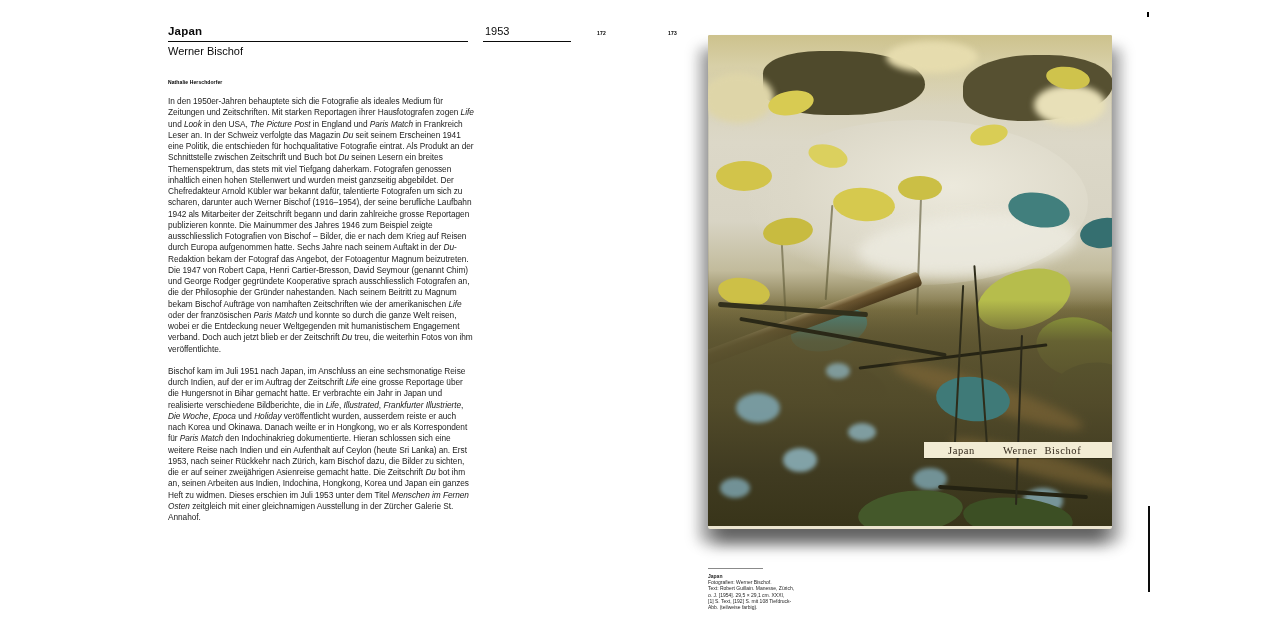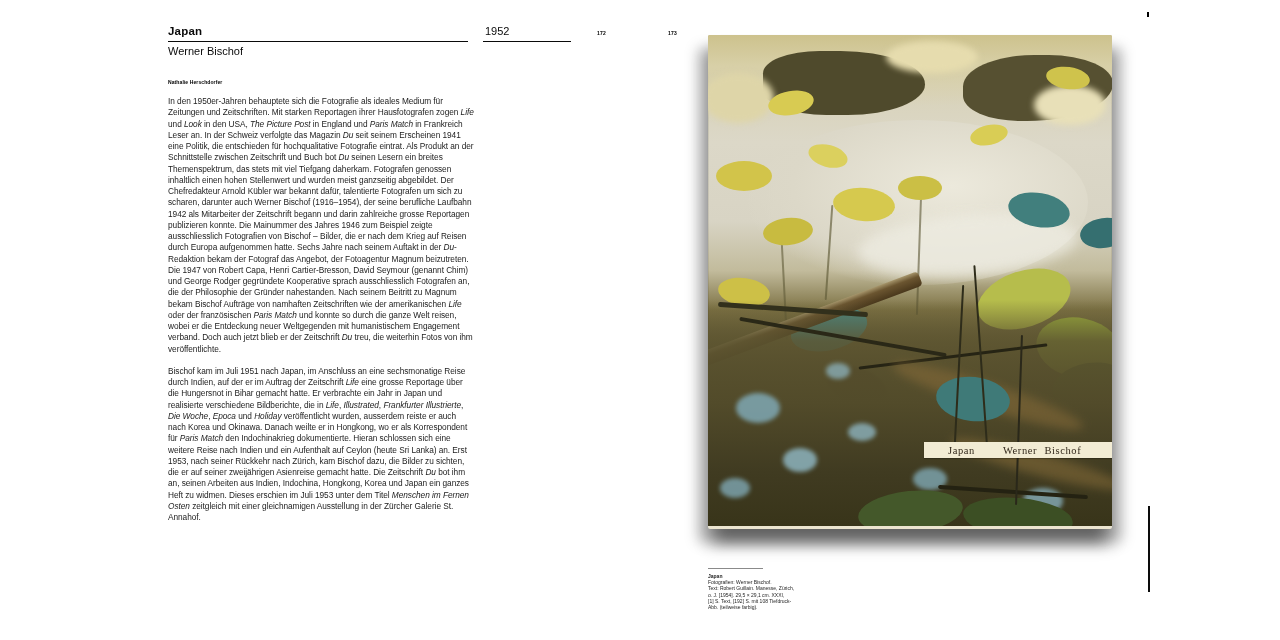--- a/index.html
+++ b/index.html
@@ -59,21 +59,21 @@
 
 <div id="stage">
 
   <div class="abs chapter-head">
     <h1 class="chapter-title">Japan</h1>
     <div class="head-rule"></div>
     <div class="chapter-author">Werner Bischof</div>
   </div>
 
   <div class="abs year-block">
-    <div class="year-label">1952</div>
+    <div class="year-label">1953</div>
     <div class="head-rule"></div>
   </div>
 
   <div class="abs pagenum pagenum-left">172</div>
   <div class="abs pagenum pagenum-right">173</div>
 
   <div class="abs byline">Nathalie Herschdorfer</div>
 
   <div class="abs article-body">
       <p><span>In den 1950er-Jahren behauptete sich die Fotografie als ideales Medium für Zeitungen und Zeitschriften. Mit starken Reportagen ihrer Hausfotografen zogen </span><i>Life</i><span> und </span><i>Look</i><span> in den USA, </span><i>The Picture Post</i><span> in England und </span><i>Paris Match</i><span> in Frankreich Leser an. In der Schweiz verfolgte das Magazin </span><i>Du</i><span> seit seinem Erscheinen 1941 eine Politik, die entschieden für hochqualitative Fotografie eintrat. Als Produkt an der Schnittstelle zwischen Zeitschrift und Buch bot </span><i>Du</i><span> seinen Lesern ein breites Themenspektrum, das stets mit viel Tiefgang daherkam. Fotografen genossen inhaltlich einen hohen Stellenwert und wurden meist ganzseitig abgebildet. Der Chefredakteur Arnold Kübler war bekannt dafür, talentierte Fotografen um sich zu scharen, darunter auch Werner Bischof (1916–1954), der seine berufliche Laufbahn 1942 als Mitarbeiter der Zeitschrift begann und darin zahlreiche grosse Reportagen publizieren konnte. Die Mainummer des Jahres 1946 zum Beispiel zeigte ausschliesslich Fotografien von Bischof – Bilder, die er nach dem Krieg auf Reisen durch Europa aufgenommen hatte. Sechs Jahre nach seinem Auftakt in der </span><i>Du</i><span>-Redaktion bekam der Fotograf das Angebot, der Fotoagentur Magnum beizutreten. Die 1947 von Robert Capa, Henri Cartier-Bresson, David Seymour (genannt Chim) und George Rodger gegründete Kooperative sprach ausschliesslich Fotografen an, die der Philosophie der Gründer nahestanden. Nach seinem Beitritt zu Magnum bekam Bischof Aufträge von namhaften Zeitschriften wie der amerikanischen </span><i>Life</i><span> oder der französischen </span><i>Paris Match</i><span> und konnte so durch die ganze Welt reisen, wobei er die Entdeckung neuer Weltgegenden mit humanistischem Engagement verband. Doch auch jetzt blieb er der Zeitschrift </span><i>Du</i><span> treu, die weiterhin Fotos von ihm veröffentlichte.</span></p>

